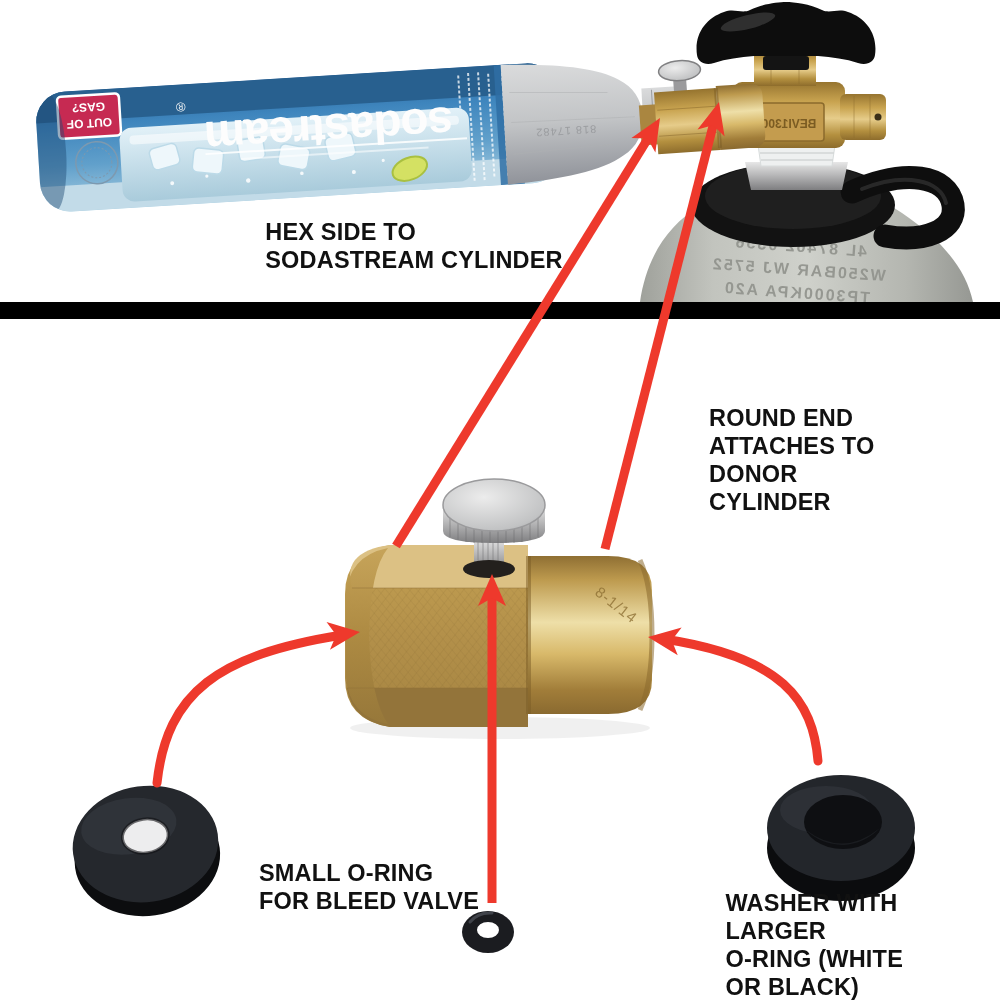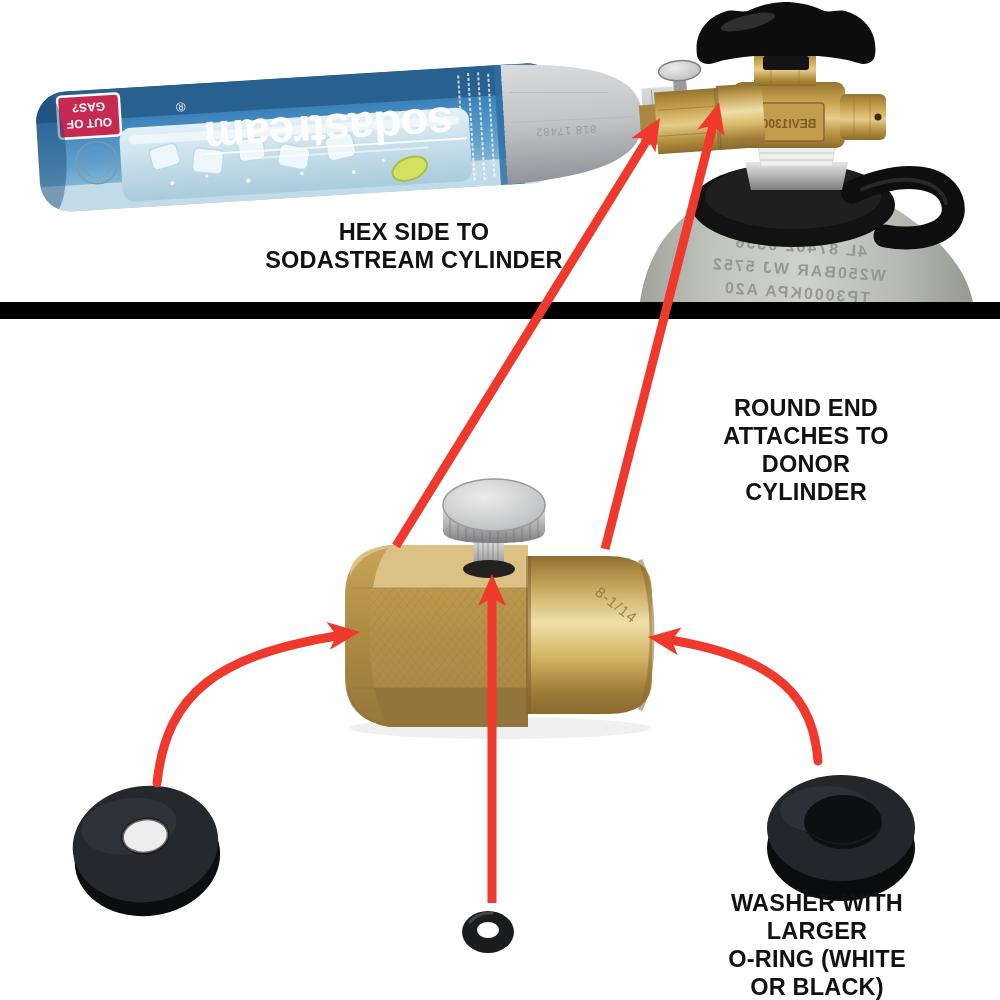--- a/index.html
+++ b/index.html
@@ -1,19 +1,19 @@
 <!DOCTYPE html>
 <html><head>
 <meta charset="utf-8">
 <style>
   html,body{margin:0;padding:0;background:#fff;}
   .canvas{position:relative;width:1000px;height:1000px;background:#ffffff;overflow:hidden;
           font-family:"Liberation Sans",sans-serif;}
   .scene{position:absolute;left:0;top:0;}
-  .lbl{position:absolute;transform:translateX(-50%);text-align:center;
+  .lbl{position:absolute;transform:translateX(-50%);text-align:left;
        font-weight:700;font-size:23.5px;line-height:28px;color:#111;
        letter-spacing:.2px;white-space:pre-line;}
   svg text{font-family:"Liberation Sans",sans-serif;}
 </style>
 </head>
 <body>
 
 <div class="canvas">
 
 <svg class="scene" width="1000" height="1000" viewBox="0 0 1000 1000">
@@ -291,19 +291,21 @@
     </g>
     <g>
       <line x1="492" y1="903" x2="492" y2="592" stroke-width="9"></line>
       <polygon points="0,0 -32,14 -24,0 -32,-14" transform="translate(492,574) rotate(-90)" stroke="none"></polygon>
     </g>
   </g>
 </svg>
 
 <div class="lbl" style="left:414px;top:218px">HEX SIDE TO
 SODASTREAM CYLINDER</div>
-<div class="lbl" style="left:806px;top:394px">ROUND END ATTACHES TO
+<div class="lbl" style="left:806px;top:404px">ROUND END ATTACHES TO
 DONOR CYLINDER</div>
+<div class="lbl" style="left:369px;top:859px">SMALL O-RING
+FOR BLEED VALVE</div>
 <div class="lbl" style="left:817px;top:889px">WASHER WITH LARGER
 O-RING (WHITE OR BLACK)
 GOES INTO THE CO2 SIDE</div>
 
 </div>
 
 </body></html>

